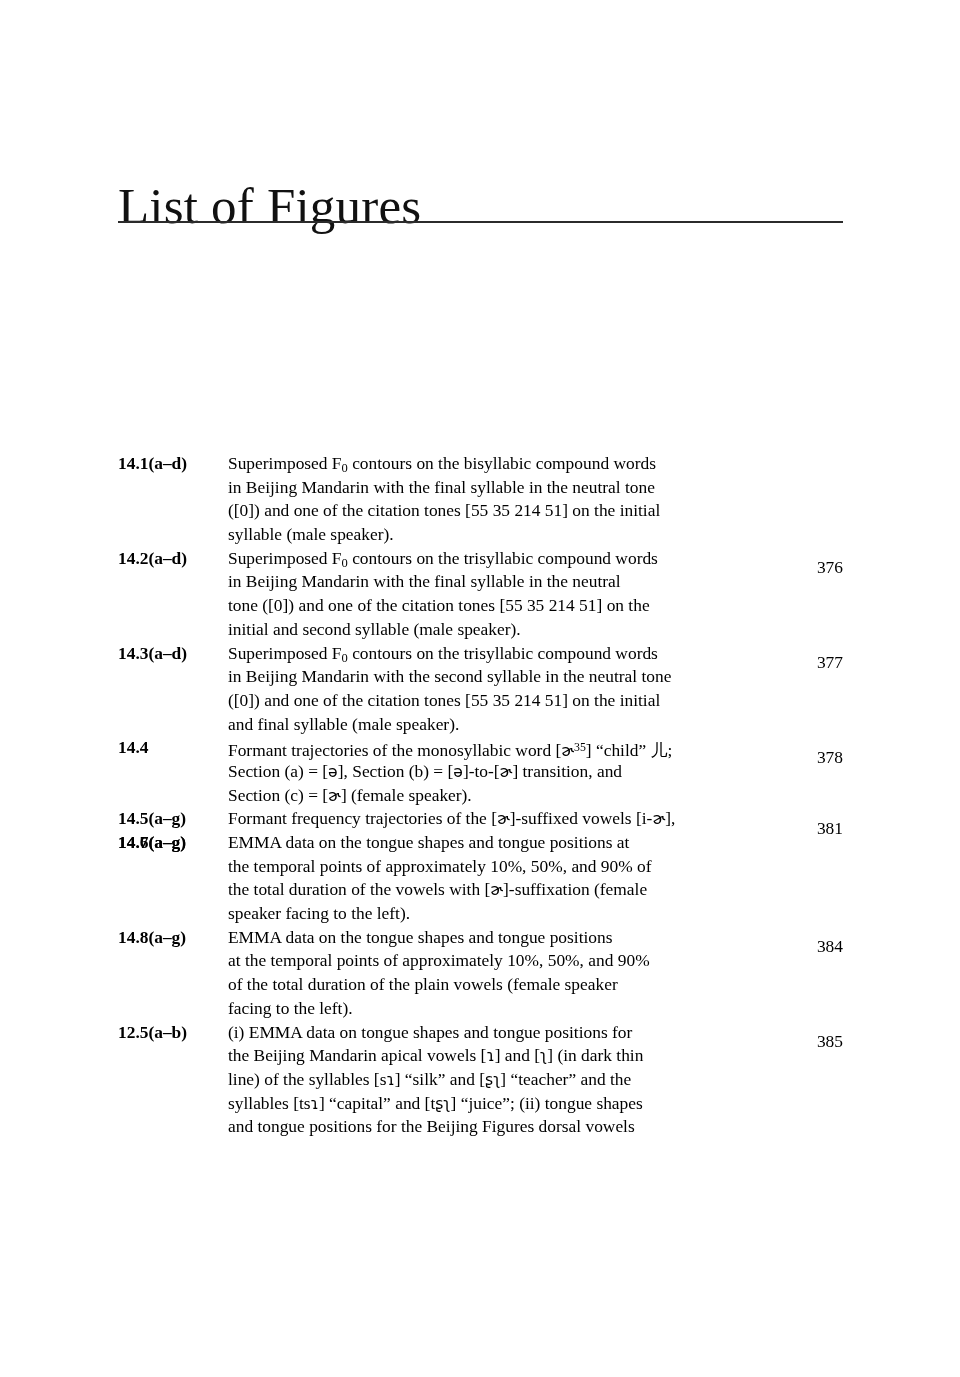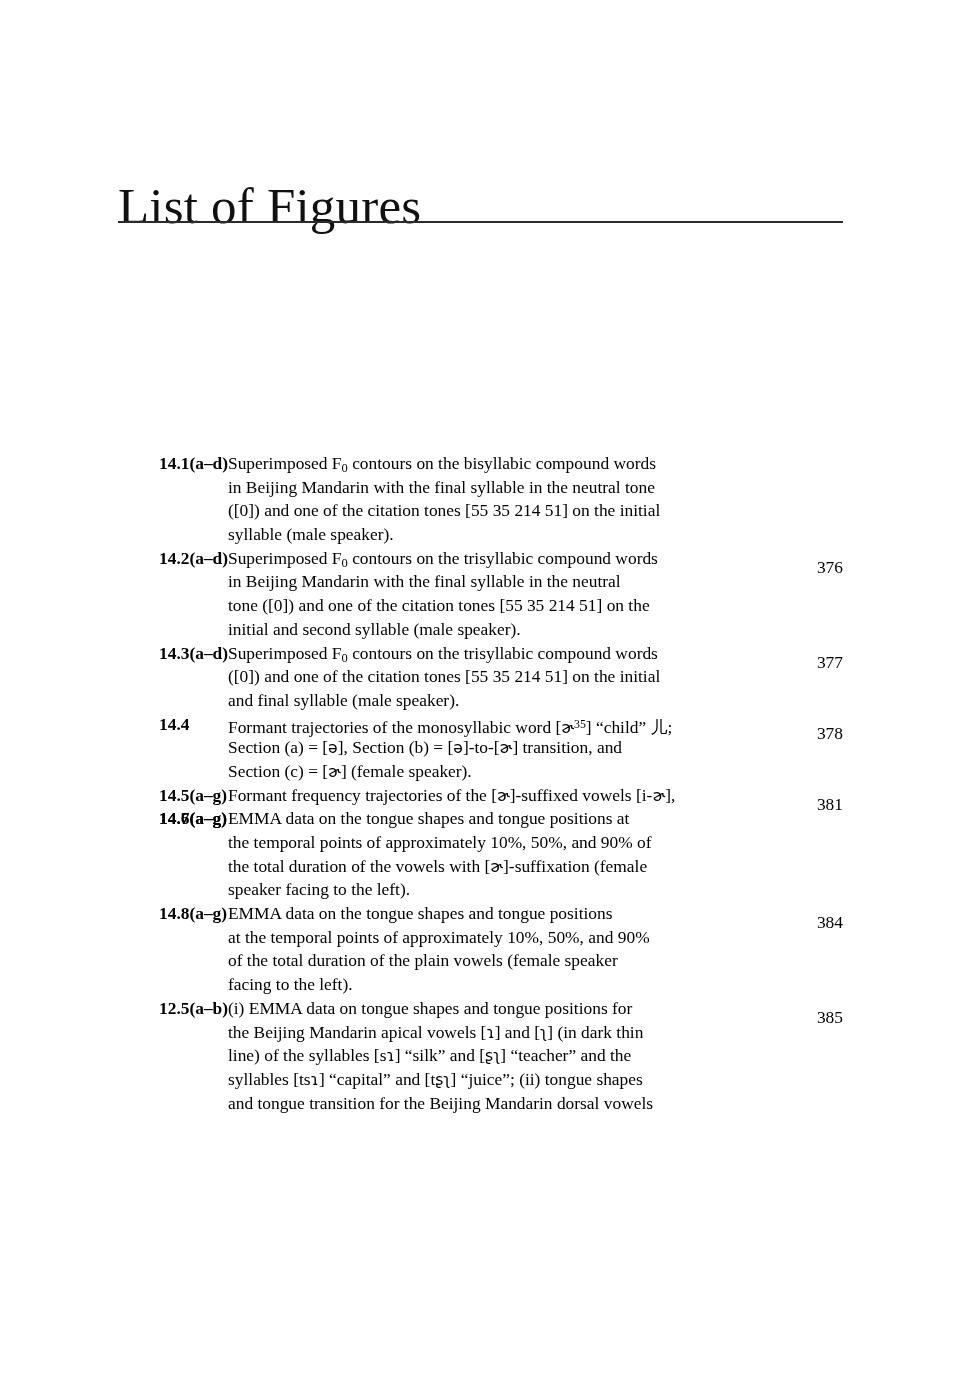--- a/index.html
+++ b/index.html
@@ -56,21 +56,20 @@
   }
   .fig-label {
     position: absolute;
     left: 0;
     top: 0;
     width: 110px;
     font-weight: bold;
     font-size: 17.4px;
     line-height: 23.7px;
     white-space: nowrap;
-    margin-left: 41px;
   }
   .fig-desc {
     margin-left: 110px;
     width: 615px;
     font-size: 17.4px;
     line-height: 23.7px;
     position: relative;
   }
   .fig-line {
     position: relative;
@@ -129,20 +128,21 @@
           <span class="fig-line">Superimposed F<sub class="zero">0</sub> contours on the trisyllabic compound words</span>
           <span class="fig-line">in Beijing Mandarin with the final syllable in the neutral</span>
           <span class="fig-line">tone ([0]) and one of the citation tones [55 35 214 51] on the</span>
           <span class="fig-line">initial and second syllable (male speaker).<span class="pg">377</span></span>
         </div>
       </div>
       <div class="fig-entry">
         <div class="fig-label">14.3(a–d)</div>
         <div class="fig-desc">
           <span class="fig-line">Superimposed F<sub class="zero">0</sub> contours on the trisyllabic compound words</span>
+          <span class="fig-line">in Beijing Mandarin with the second syllable in the neutral tone</span>
           <span class="fig-line">([0]) and one of the citation tones [55 35 214 51] on the initial</span>
           <span class="fig-line">and final syllable (male speaker).<span class="pg">378</span></span>
         </div>
       </div>
       <div class="fig-entry">
         <div class="fig-label">14.4</div>
         <div class="fig-desc">
           <span class="fig-line">Formant trajectories of the monosyllabic word [<span class="ipa">ɚ</span><sup class="tone">35</sup>] “child” <span class="han">儿</span>;</span>
           <span class="fig-line">Section (a) = [<span class="ipa">ə</span>], Section (b) = [<span class="ipa">ə</span>]-to-[<span class="ipa">ɚ</span>] transition, and</span>
           <span class="fig-line">Section (c) = [<span class="ipa">ɚ</span>] (female speaker).<span class="pg">381</span></span>
@@ -175,18 +175,18 @@
           <span class="fig-line">facing to the left).<span class="pg">385</span></span>
         </div>
       </div>
       <div class="fig-entry">
         <div class="fig-label">12.5(a–b)</div>
         <div class="fig-desc">
           <span class="fig-line">(i) EMMA data on tongue shapes and tongue positions for</span>
           <span class="fig-line">the Beijing Mandarin apical vowels [<span class="ipa">ɿ</span>] and [<span class="ipa">ʅ</span>] (in dark thin</span>
           <span class="fig-line">line) of the syllables [s<span class="ipa">ɿ</span>] “silk” and [<span class="ipa">ʂʅ</span>] “teacher” and the</span>
           <span class="fig-line">syllables [ts<span class="ipa">ɿ</span>] “capital” and [t<span class="ipa">ʂʅ</span>] “juice”; (ii) tongue shapes</span>
-          <span class="fig-line">and tongue transition for the Beijing Mandarin dorsal vowels</span>
+          <span class="fig-line">and tongue positions for the Beijing Figures dorsal vowels</span>
         </div>
       </div>
     </div>
 
 </div>
 
 </body></html>

